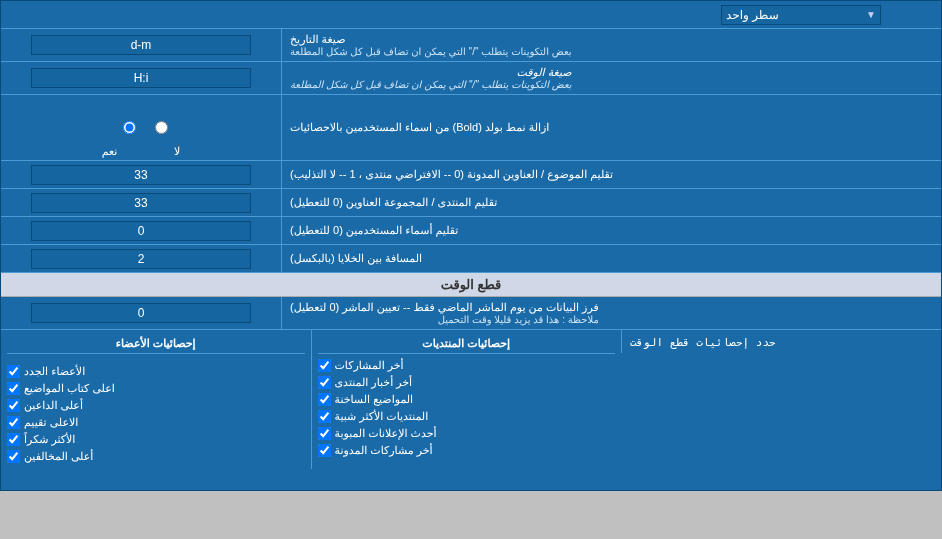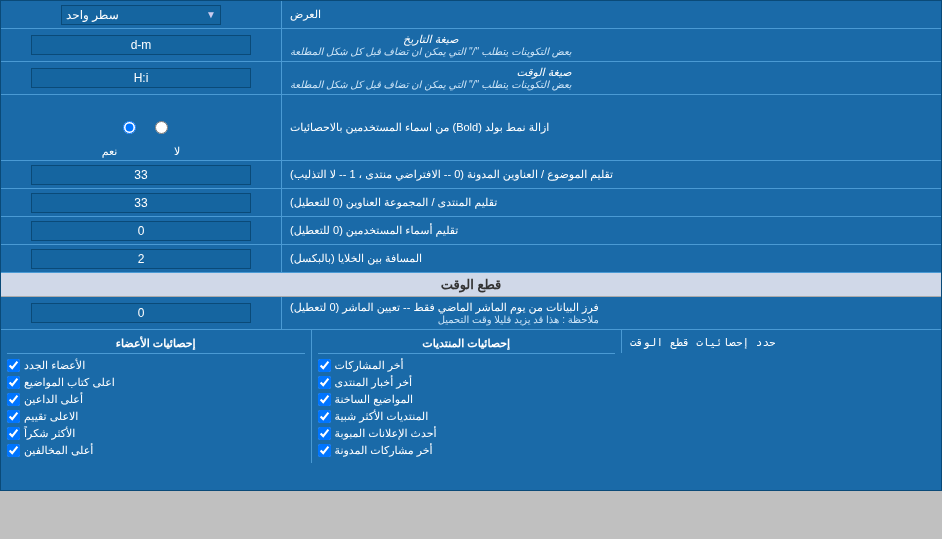--- a/index.html
+++ b/index.html
@@ -106,34 +106,31 @@
     .check-item input[type="checkbox"] {
       margin: 0;
     }
   </style>
 </head>
 <body>
 
 <div class="main-container">
 
   <div class="row">
-    <div class="label-cell">
-      <span>العرض</span>
-    </div>
     <div class="input-cell">
       <div class="dropdown-box">
         <span class="dropdown-arrow">▼</span>
         <span>سطر واحد</span>
       </div>
     </div>
   </div>
 
   <div class="row">
     <div class="label-cell">
-      <div style="text-align:center;font-style:italic;">
+      <div style="text-align:left;">
         <div>صيغة التاريخ</div>
         <small style="font-size:10px; color:#cce4f7;">بعض التكوينات يتطلب "/" التي يمكن ان تضاف قبل كل شكل المطلعة</small>
       </div>
     </div>
     <div class="input-cell">
       <input class="input-box" type="text" value="d-m" style="">
     </div>
   </div>
 
   <div class="row">
@@ -246,21 +243,21 @@
             <span>أحدث الإعلانات المبوبة</span>
             <input type="checkbox" checked="" style="">
           </div>
           <div class="check-item">
             <span>أخر مشاركات المدونة</span>
             <input type="checkbox" checked="" style="">
           </div>
         </div>
 
         <div style="flex:1; padding:4px 6px;">
-          <div style="color:#fff; font-weight:bold; text-align:center; padding:3px 0; border-bottom:1px solid #4a9ad4; margin-bottom:3px; font-size:11px;">
+          <div style="color:#fff; font-weight:bold; text-align:center; padding:3px 0; border-bottom:1px solid #4a9ad4; margin-bottom:9px; font-size:11px;">
             <span>إحصائيات الأعضاء</span>
           </div>
           <div class="check-item">
             <span>الأعضاء الجدد</span>
             <input type="checkbox" checked="" style="">
           </div>
           <div class="check-item">
             <span>اعلى كتاب المواضيع</span>
             <input type="checkbox" checked="" style="">
           </div>

